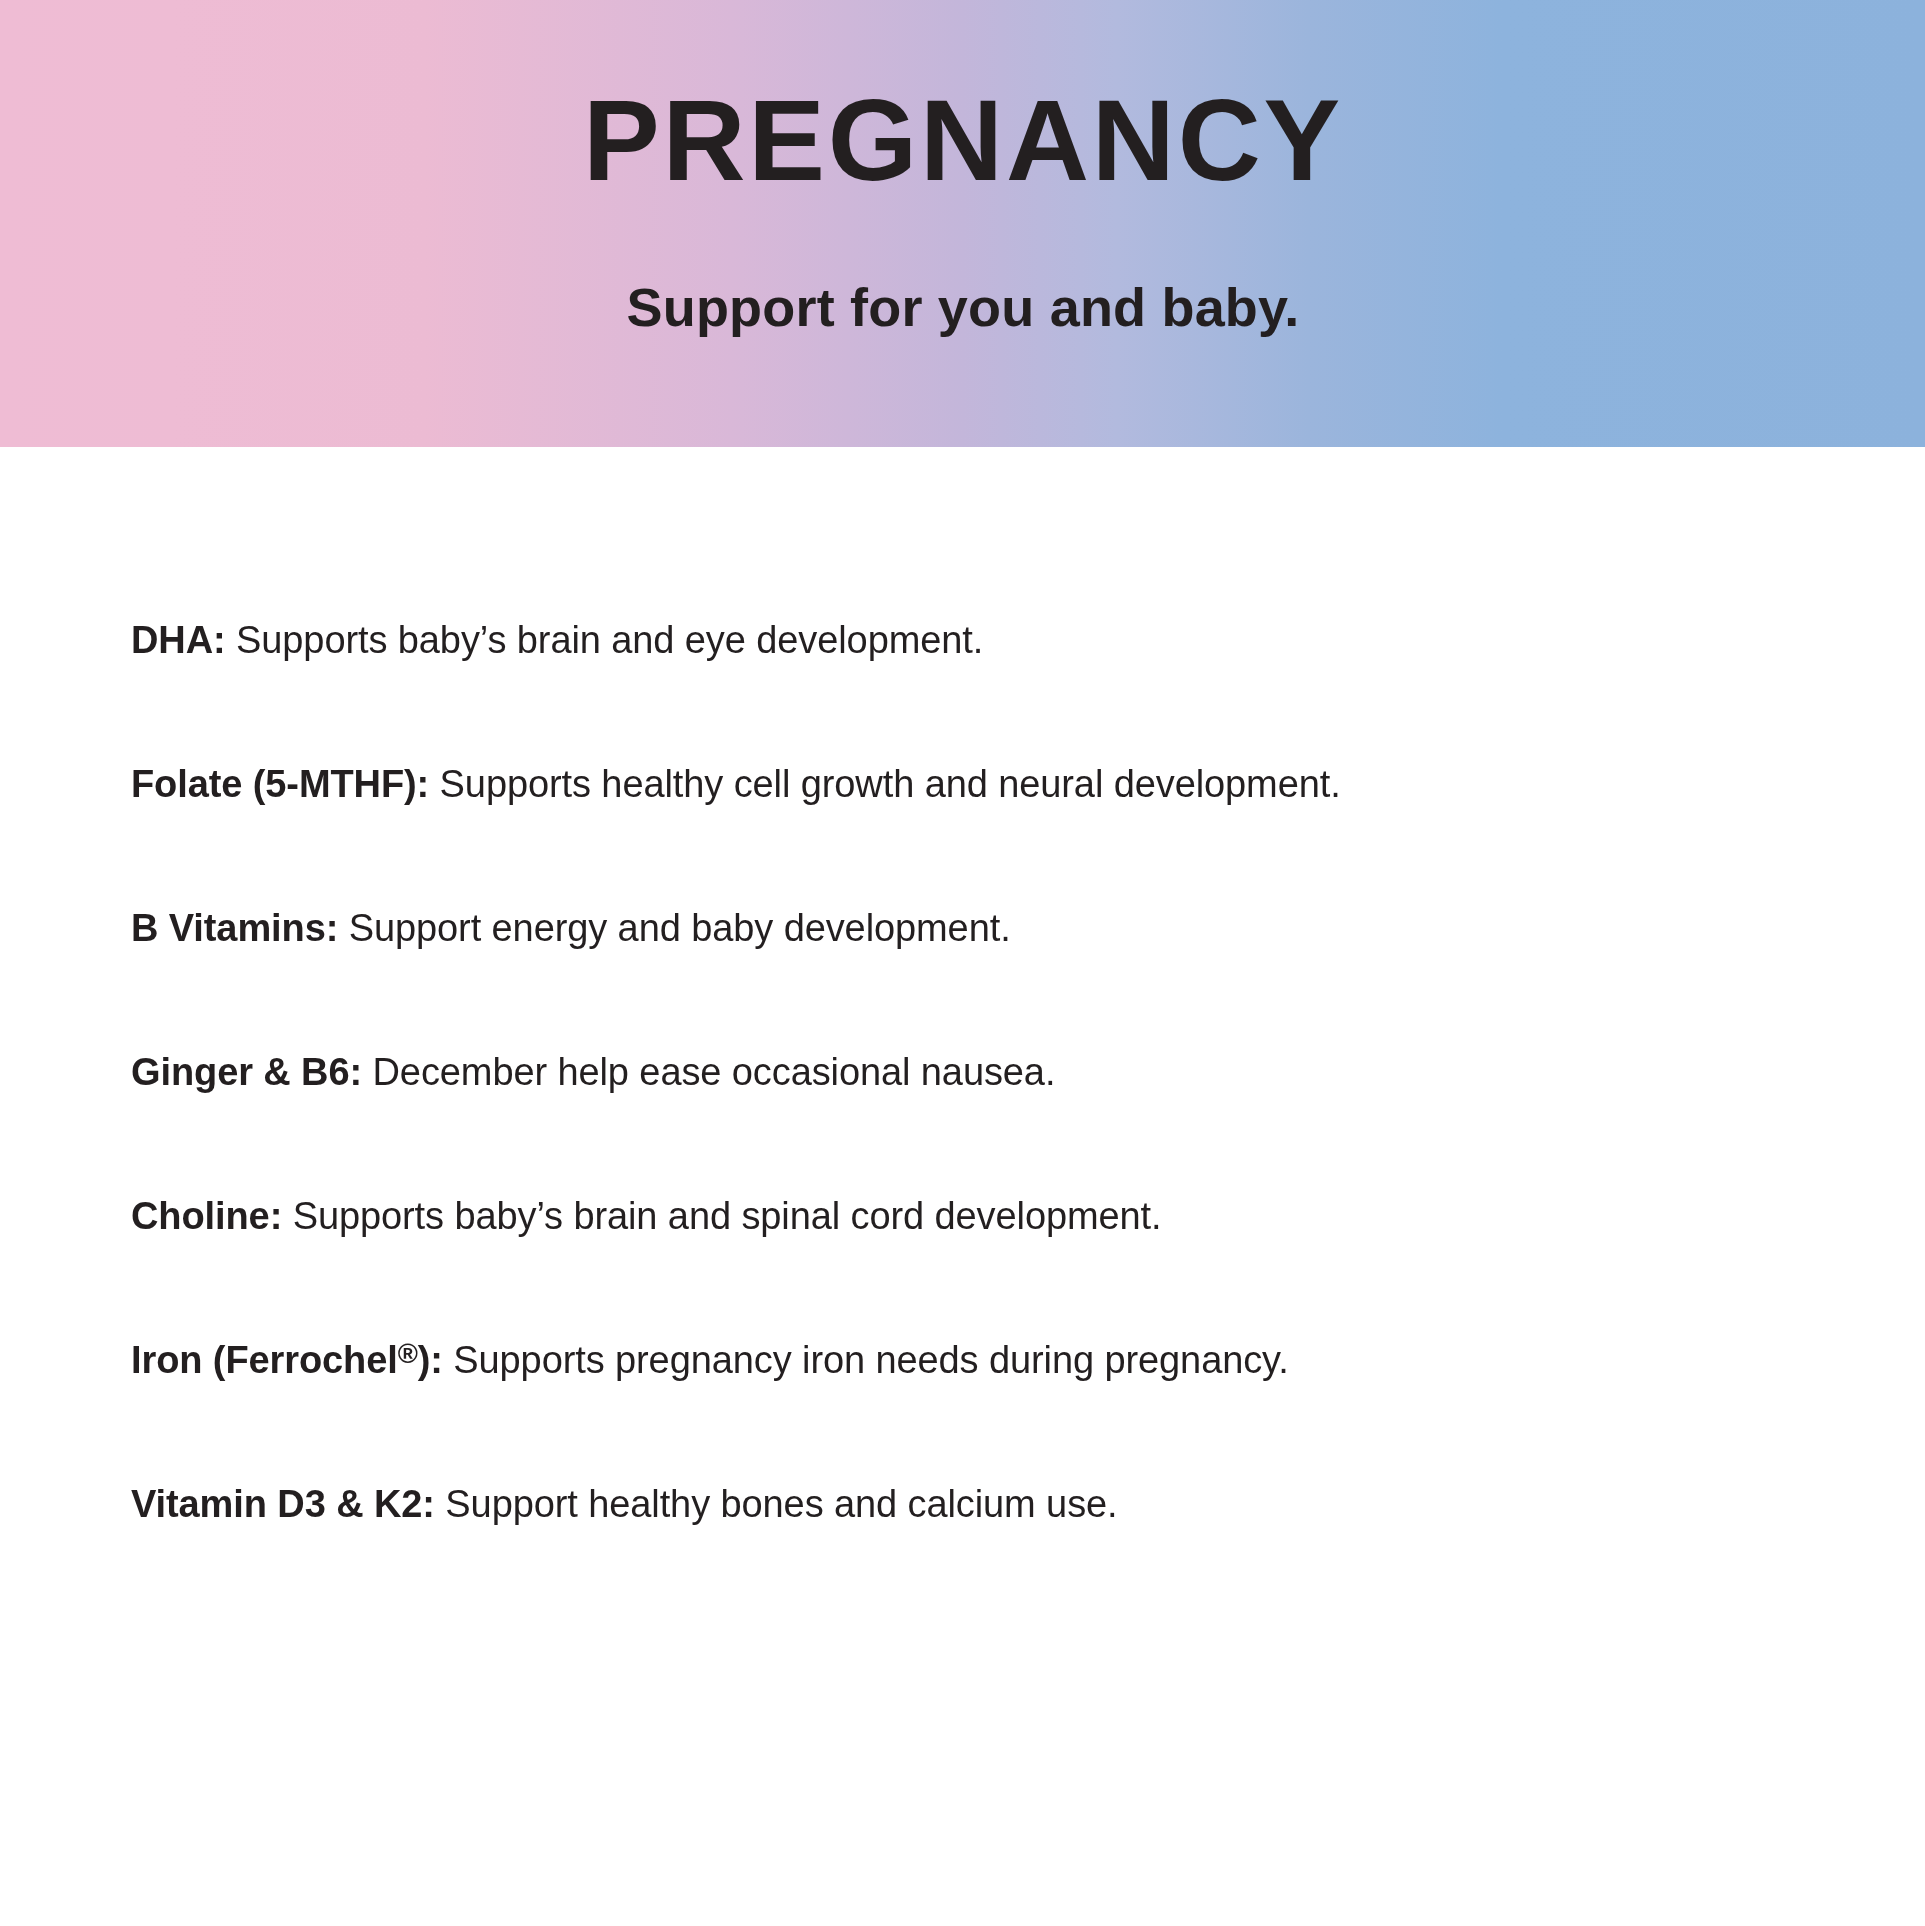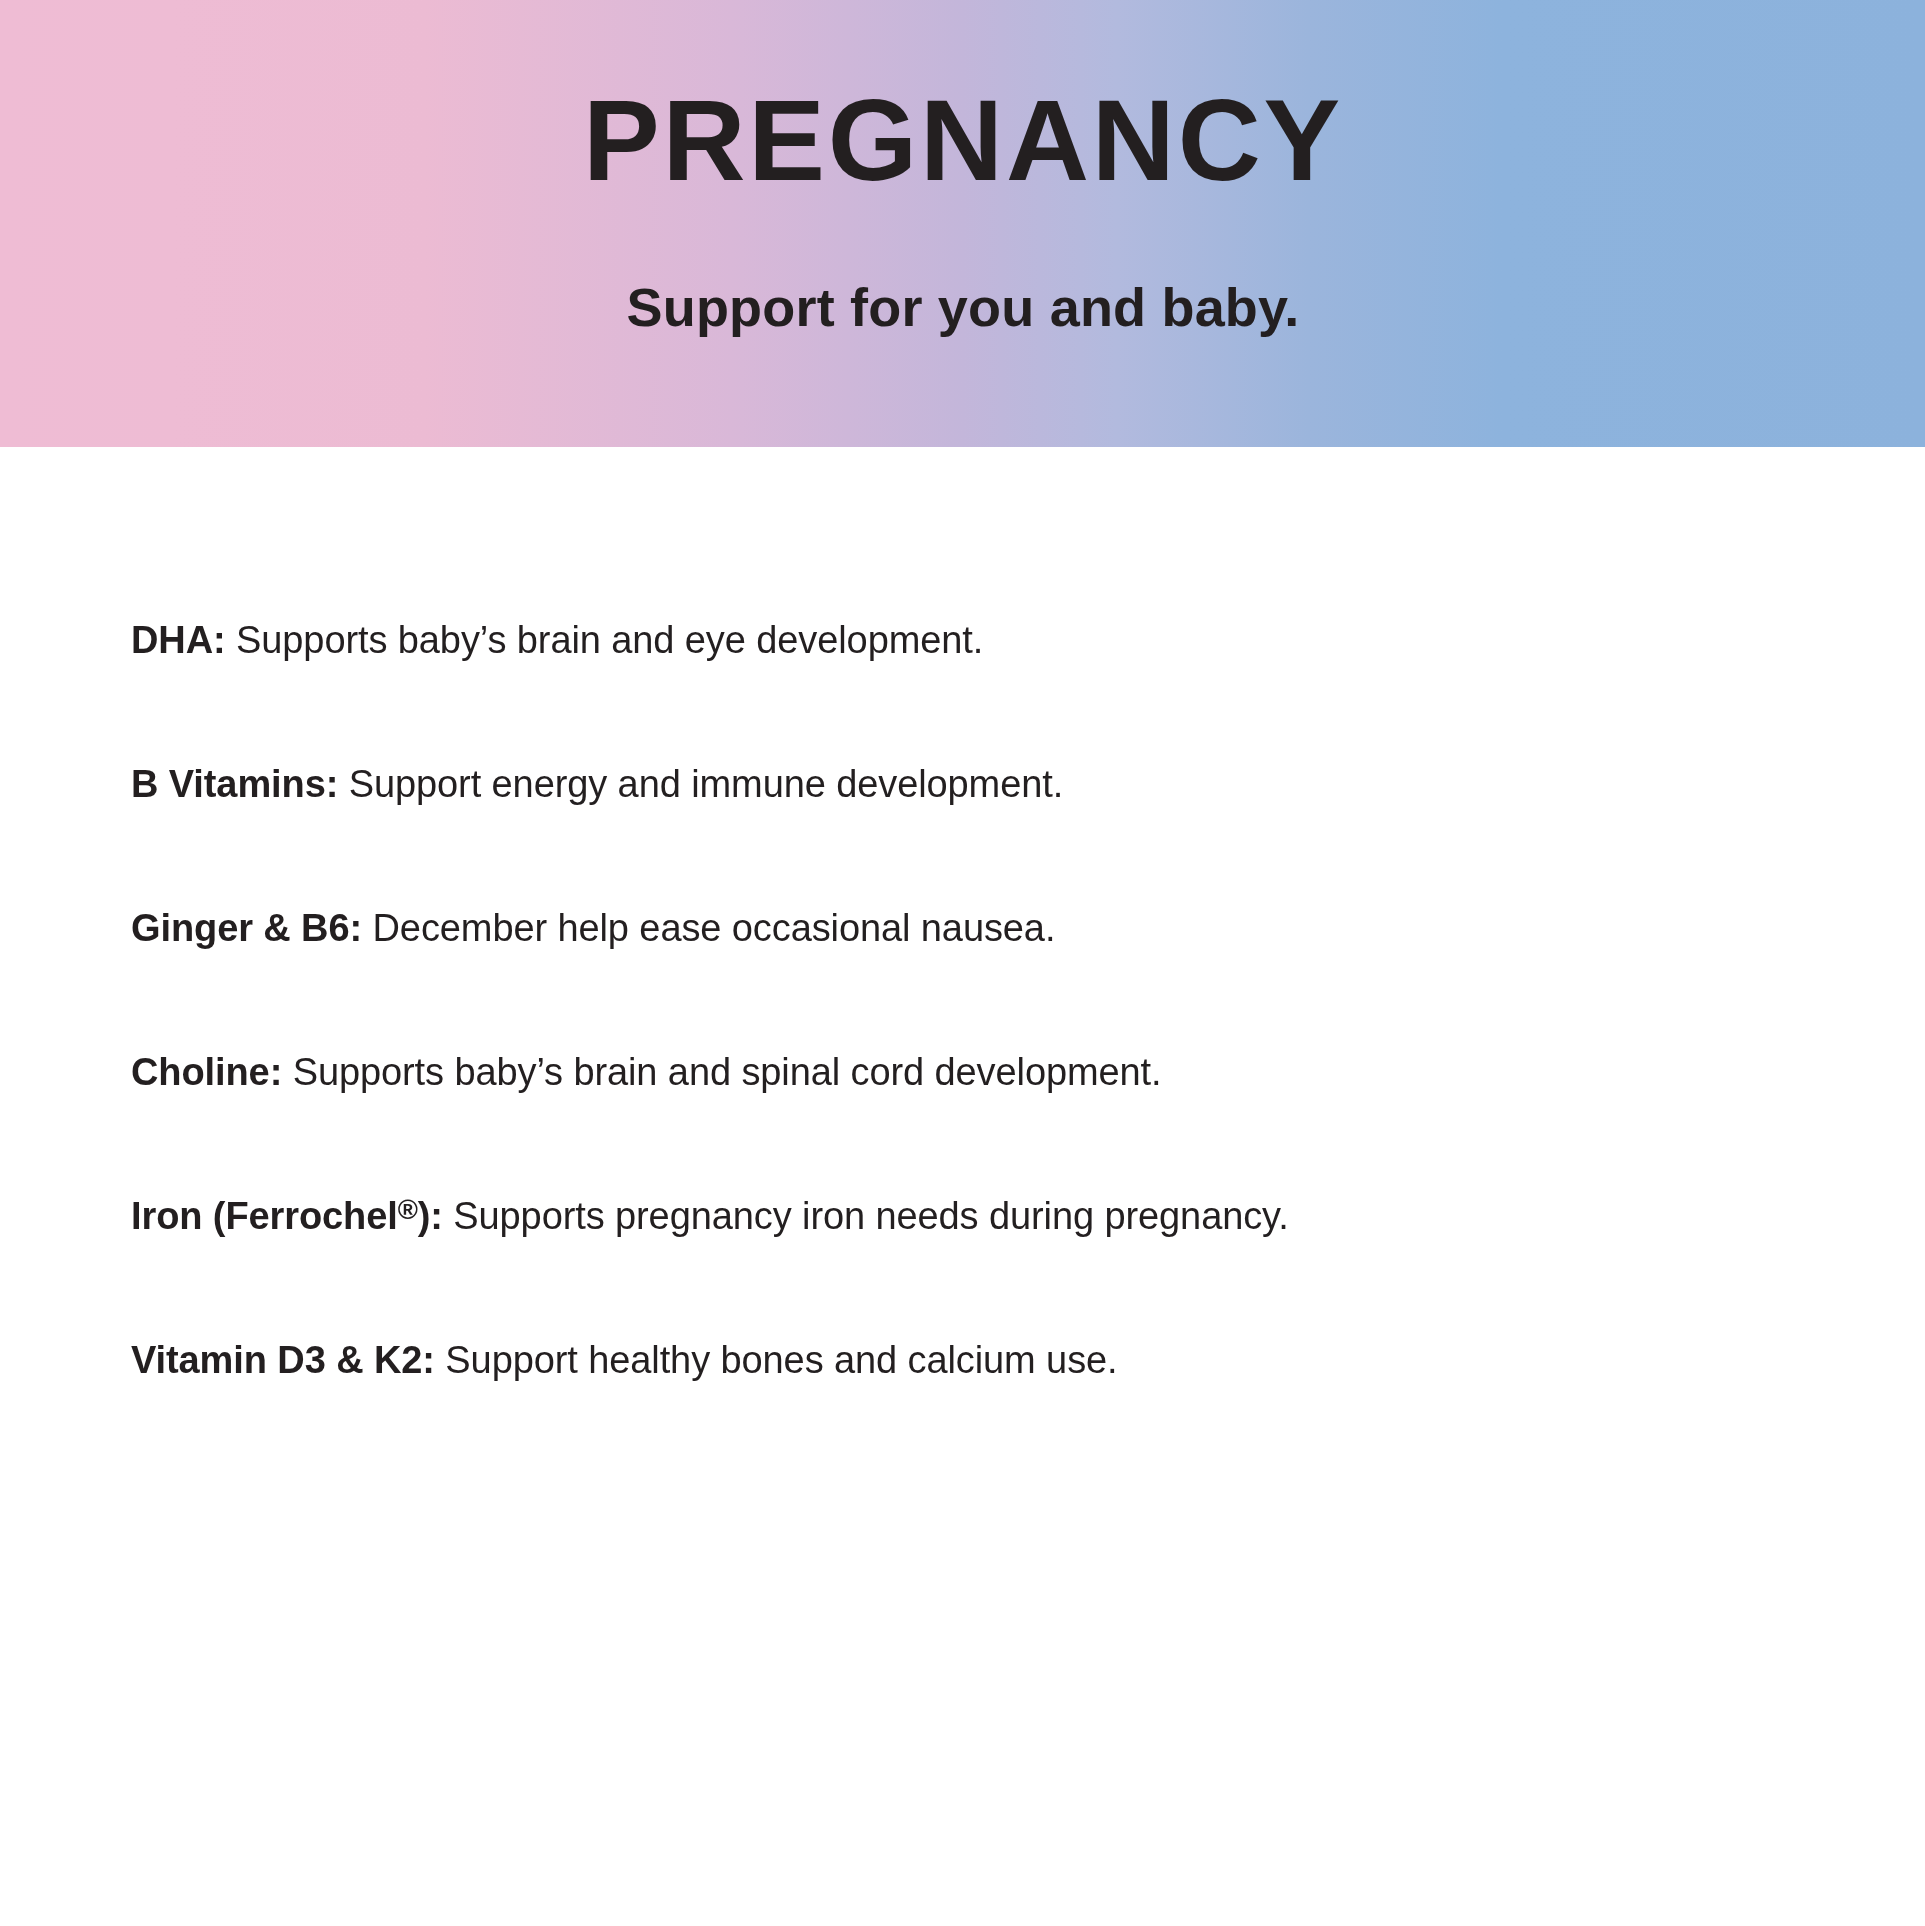--- a/index.html
+++ b/index.html
@@ -123,21 +123,24 @@
   <div class="header-band">
     <h1 class="header-title">PREGNANCY</h1>
     <p class="header-subtitle">Support for you and baby.</p>
   </div>
 
   <ul class="benefits" id="benefits-list">
       <li class="benefit-row">
         <p class="benefit-text"><span class="benefit-term">DHA:</span><span class="benefit-desc"> Supports baby’s brain and eye development.</span></p>
       </li>
       <li class="benefit-row">
-        <p class="benefit-text"><span class="benefit-term">B Vitamins:</span><span class="benefit-desc"> Support energy and immune development.</span></p>
+        <p class="benefit-text"><span class="benefit-term">Folate (5-MTHF):</span><span class="benefit-desc"> Supports healthy cell growth and neural development.</span></p>
+      </li>
+      <li class="benefit-row">
+        <p class="benefit-text"><span class="benefit-term">B Vitamins:</span><span class="benefit-desc"> Support energy and baby development.</span></p>
       </li>
       <li class="benefit-row">
         <p class="benefit-text"><span class="benefit-term">Ginger &amp; B6:</span><span class="benefit-desc"> December help ease occasional nausea.</span></p>
       </li>
       <li class="benefit-row">
         <p class="benefit-text"><span class="benefit-term">Choline:</span><span class="benefit-desc"> Supports baby’s brain and spinal cord development.</span></p>
       </li>
       <li class="benefit-row">
         <p class="benefit-text"><span class="benefit-term"><span>Iron (Ferrochel</span><span class="reg-mark">®</span><span>):</span></span><span class="benefit-desc"> Supports pregnancy iron needs during pregnancy.</span></p>
       </li>

